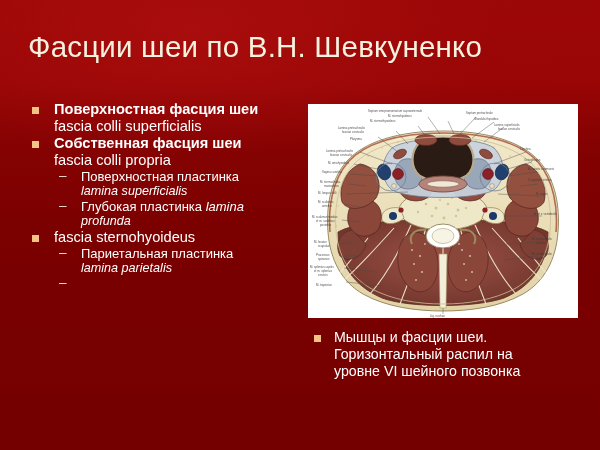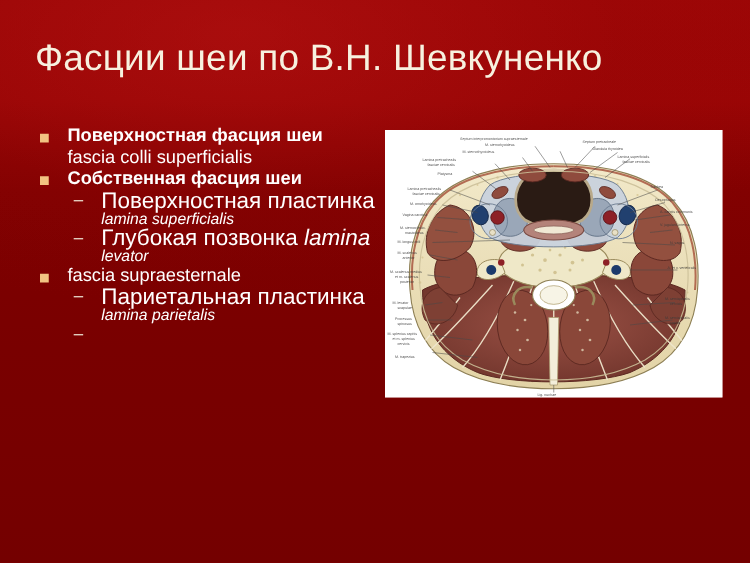--- a/index.html
+++ b/index.html
@@ -69,21 +69,21 @@
     position:relative;
     padding-left:55px;
     margin-bottom:1px;
     color:#ffffff;
   }
   .lvl2 .dash{
     position:absolute;left:33px;top:-1px;
     font-size:13.5px;line-height:16px;color:#f2ecdc;
   }
   .lvl2 .txt{
-    display:block;font-size:18px;line-height:15px;color:#ffffff;
+    display:block;font-size:13px;line-height:15px;color:#ffffff;
   }
   .lvl2 .txt i{font-style:italic;}
   .lvl2 .lat{
     display:block;font-size:12.6px;line-height:14px;font-style:italic;color:#ffffff;
   }
 
   
   #figure{
     position:absolute;left:308px;top:104px;
     width:270px;height:214px;
@@ -120,37 +120,38 @@
 
     <div class="lvl1">
       <span class="sq"></span>
       <span class="ru">Поверхностная фасция шеи</span>
       <span class="lat">fascia colli superficialis</span>
     </div>
 
     <div class="lvl1">
       <span class="sq"></span>
       <span class="ru">Собственная фасция шеи</span>
+      <span class="lat">fascia colli propria</span>
     </div>
 
     <div class="lvl2">
       <span class="dash">–</span>
       <span class="txt">Поверхностная пластинка</span>
       <span class="lat">lamina superficialis</span>
     </div>
 
     <div class="lvl2">
       <span class="dash">–</span>
-      <span class="txt"><span>Глубокая позвонка</span> <i>lamina</i></span>
-      <span class="lat">levator</span>
+      <span class="txt"><span>Глубокая пластинка</span> <i>lamina</i></span>
+      <span class="lat">profunda</span>
     </div>
 
     <div class="lvl1">
       <span class="sq"></span>
-      <span class="lat">fascia supraesternale</span>
+      <span class="lat">fascia sternohyoideus</span>
     </div>
 
     <div class="lvl2">
       <span class="dash">–</span>
       <span class="txt">Париетальная пластинка</span>
       <span class="lat">lamina parietalis</span>
     </div>
 
     <div class="lvl2">
       <span class="dash">–</span>
@@ -415,14 +416,20 @@
         <text x="224" y="136">M. semispinalis</text>
         <text x="228" y="140">cervicis</text>
         <text x="224" y="151">M. semispinalis</text>
         <text x="228" y="155">capitis</text>
 
         <text x="122" y="213">Lig. nuchae</text>
       </g>
     </svg>
   </div>
 
+  <div id="caption">
+    <span class="sq"></span>
+    <span class="ctext">Мышцы и фасции шеи.</span>
+    <span class="ctext">Горизонтальный распил на</span>
+    <span class="ctext">уровне VI шейного позвонка</span>
+  </div>
 
 </div>
 
 </body></html>

